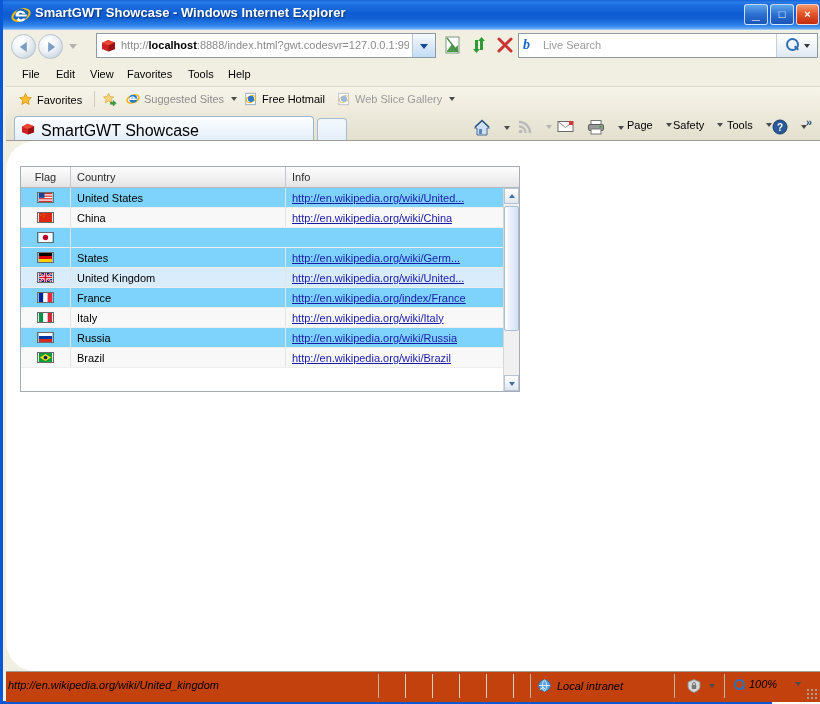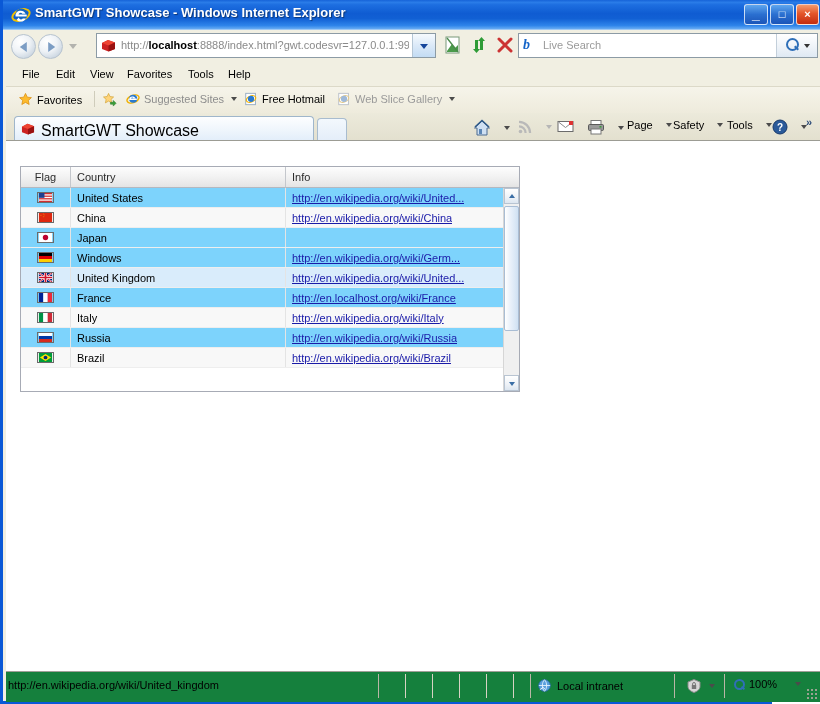--- a/index.html
+++ b/index.html
@@ -197,21 +197,21 @@
     padding:2px 3px;
   }
   #chevrons {
     position:absolute; left:800px; top:3px; font-size:11px;
     color:#2b4a78; font-weight:bold;
   }
 
   
   #content {
     position:absolute; left:3px; top:141px; width:814px; height:530px;
-    background:#ffffff; overflow:hidden;
+    background:#ffffff; overflow:hidden;border-radius:29px;
   }
 
   
   #grid {
     position:absolute; left:14px; top:25px; width:500px; height:226px;
     border:1px solid #a7abb5;
     background:#ffffff; box-sizing:border-box;
     overflow:hidden;
   }
   #grid-header {
@@ -281,22 +281,23 @@
   #sb-down .tri { top:6px; border-top:4px solid #3a6ea5; }
   #sb-thumb {
     position:absolute; left:0; top:18px; width:15px; height:125px;
     background:linear-gradient(to right,#ffffff,#eaf1fa 40%,#dbe8f6 75%,#cfe0f2);
     border:1px solid #a9bdd4; border-radius:2px; box-sizing:border-box;
   }
 
   
   #statusbar {
     position:absolute; left:3px; top:671px; width:814px; height:30px;
-    background:#15803d;
+    background:#c2410c;
     border-top:1px solid #9f9f97;
+    font-style:italic;
   }
   #status-url {
     position:absolute; left:2px; top:7px; font-size:11px; color:#000;
     white-space:nowrap;
   }
   .status-sep {
     position:absolute; top:2px; width:1px; height:24px; background:#d6d3c3;
   }
   .status-sep.l { background:#b9b6a6; }
   #status-zone {
@@ -585,33 +586,32 @@
             </div>
         </div>
 
         <div class="grow">
           <div class="gcell c0">
             <svg class="flag" viewBox="0 0 19 13">
               <rect width="19" height="13" fill="#ffffff"></rect>
               <circle cx="9.5" cy="6.5" r="3.9" fill="#bc002d"></circle>
             </svg>
           </div>
-          <div class="gcell c1">Japan</div>
         </div>
 
 
         <div class="grow">
           <div class="gcell c0">
             <svg class="flag" viewBox="0 0 19 13">
               <rect width="19" height="4.33" fill="#000000"></rect>
               <rect y="4.33" width="19" height="4.33" fill="#dd0000"></rect>
               <rect y="8.66" width="19" height="4.34" fill="#ffce00"></rect>
             </svg>
           </div>
-          <div class="gcell c1">Windows</div>
+          <div class="gcell c1">States</div>
           <div class="gcell c2">
               <a href="#">http://en.wikipedia.org/wiki/Germ...</a>
             </div>
         </div>
 
         <div class="grow sel">
           <div class="gcell c0">
             <svg class="flag" viewBox="0 0 19 13">
               <rect width="19" height="13" fill="#00247d"></rect>
               <path d="M0,0 19,13 M19,0 0,13" stroke="#fff" stroke-width="2.6"></path>
@@ -629,21 +629,21 @@
         <div class="grow">
           <div class="gcell c0">
             <svg class="flag" viewBox="0 0 19 13">
               <rect width="6.33" height="13" fill="#002395"></rect>
               <rect x="6.33" width="6.33" height="13" fill="#ffffff"></rect>
               <rect x="12.66" width="6.34" height="13" fill="#ed2939"></rect>
             </svg>
           </div>
           <div class="gcell c1">France</div>
           <div class="gcell c2">
-              <a href="#">http://en.localhost.org/wiki/France</a>
+              <a href="#">http://en.wikipedia.org/index/France</a>
             </div>
         </div>
 
         <div class="grow alt">
           <div class="gcell c0">
             <svg class="flag" viewBox="0 0 19 13">
               <rect width="6.33" height="13" fill="#009246"></rect>
               <rect x="6.33" width="6.33" height="13" fill="#ffffff"></rect>
               <rect x="12.66" width="6.34" height="13" fill="#ce2b37"></rect>
             </svg>

